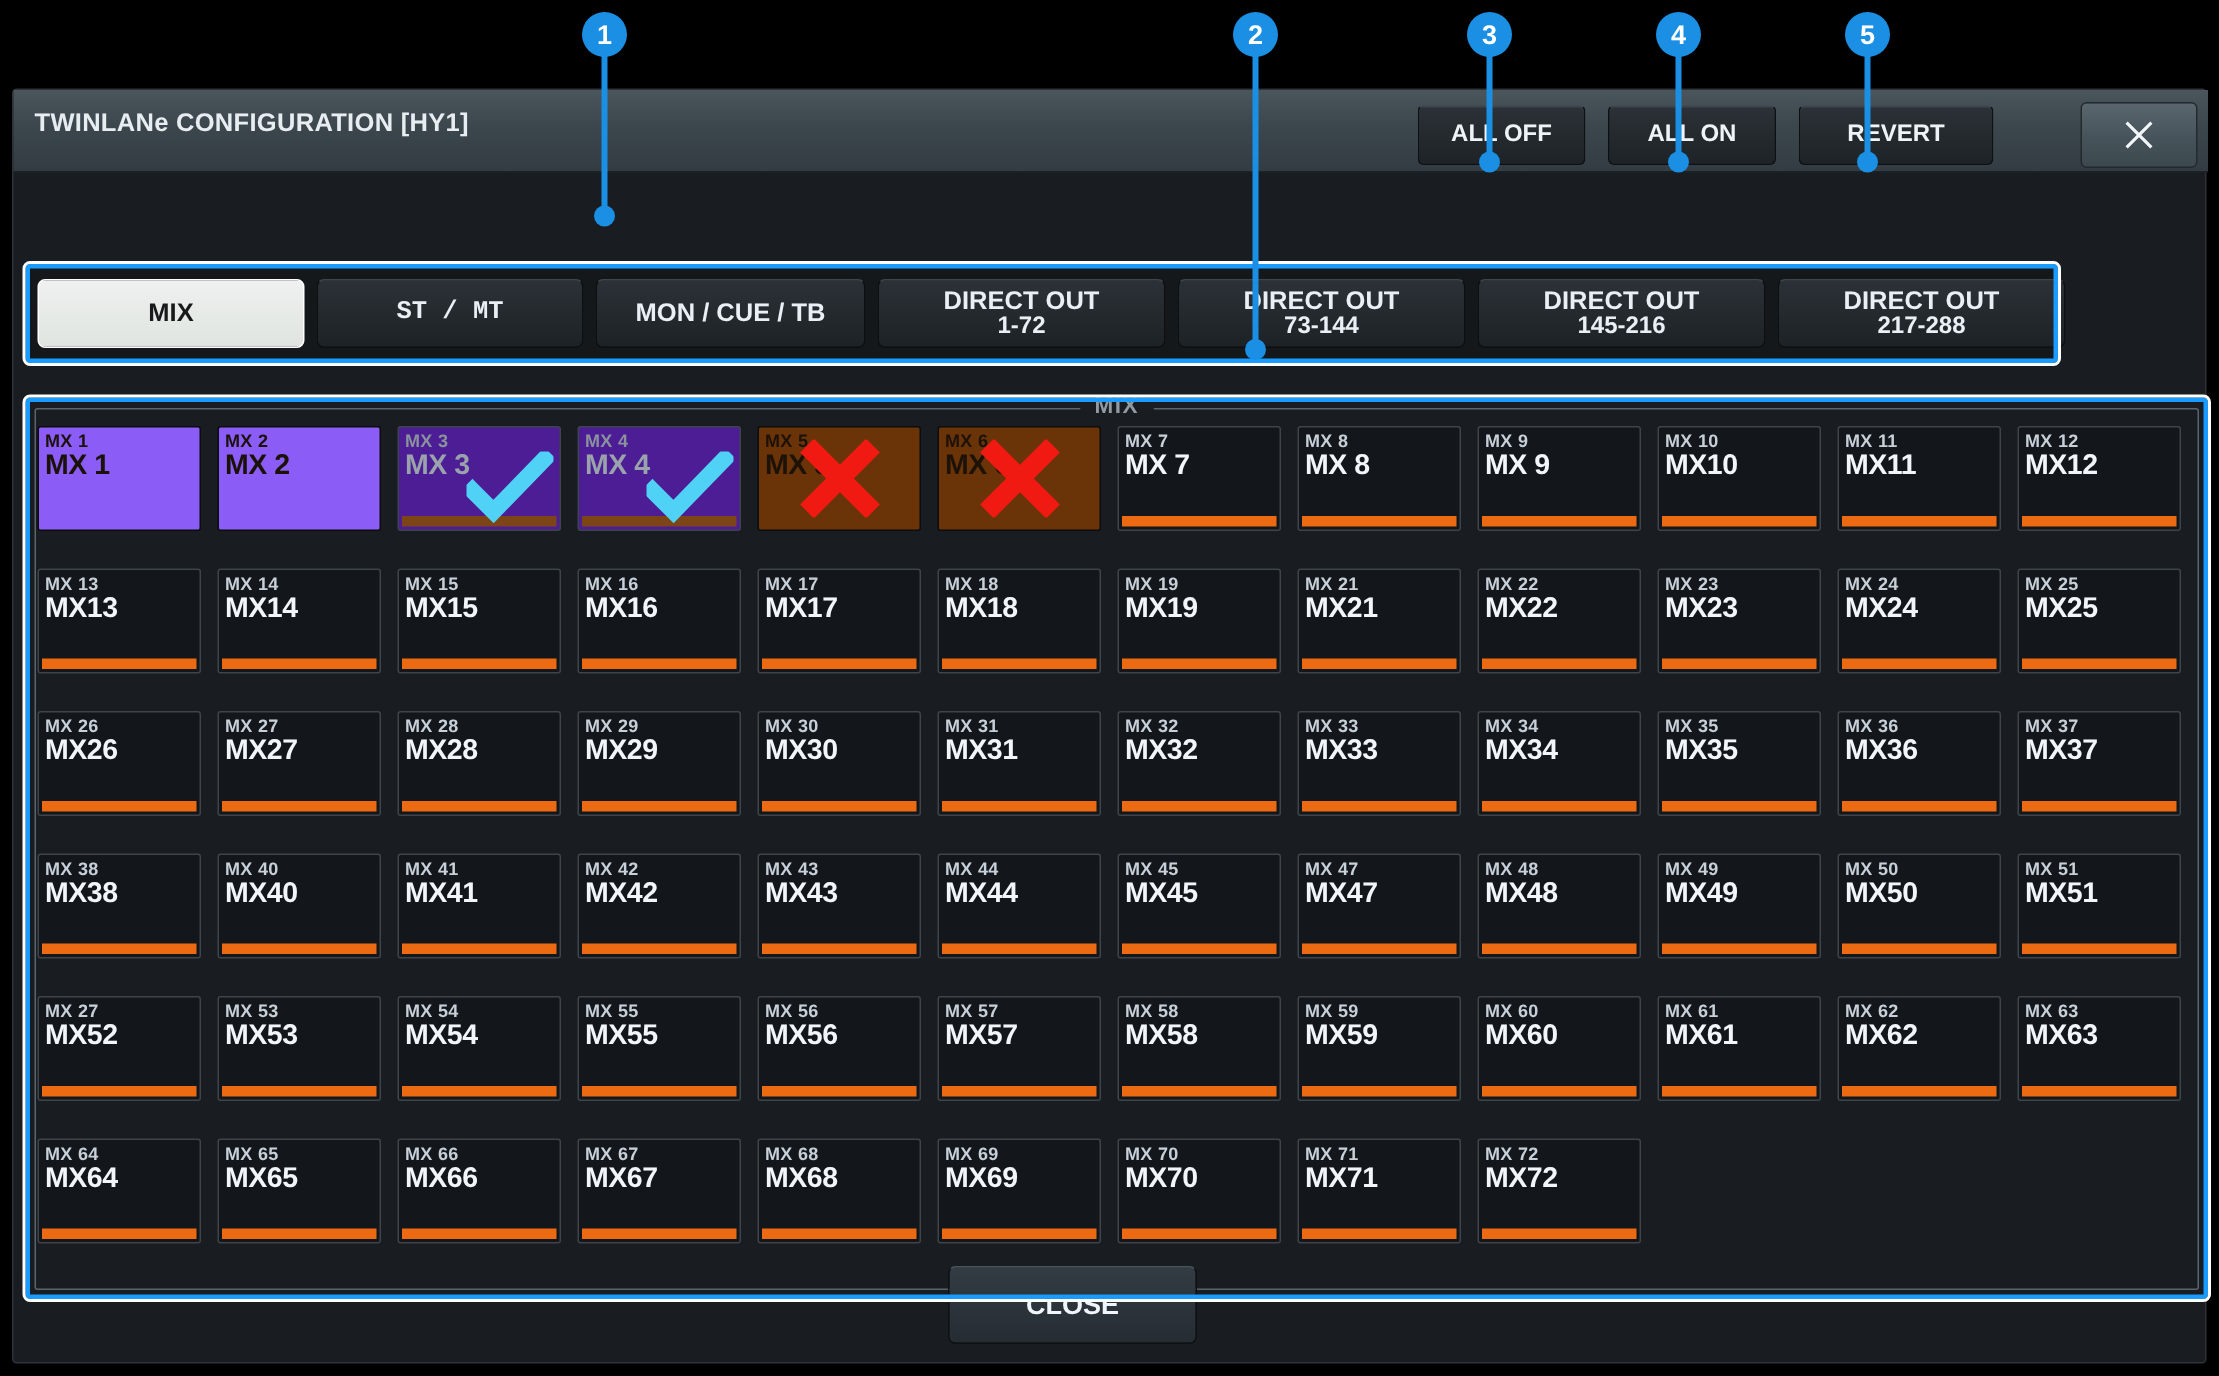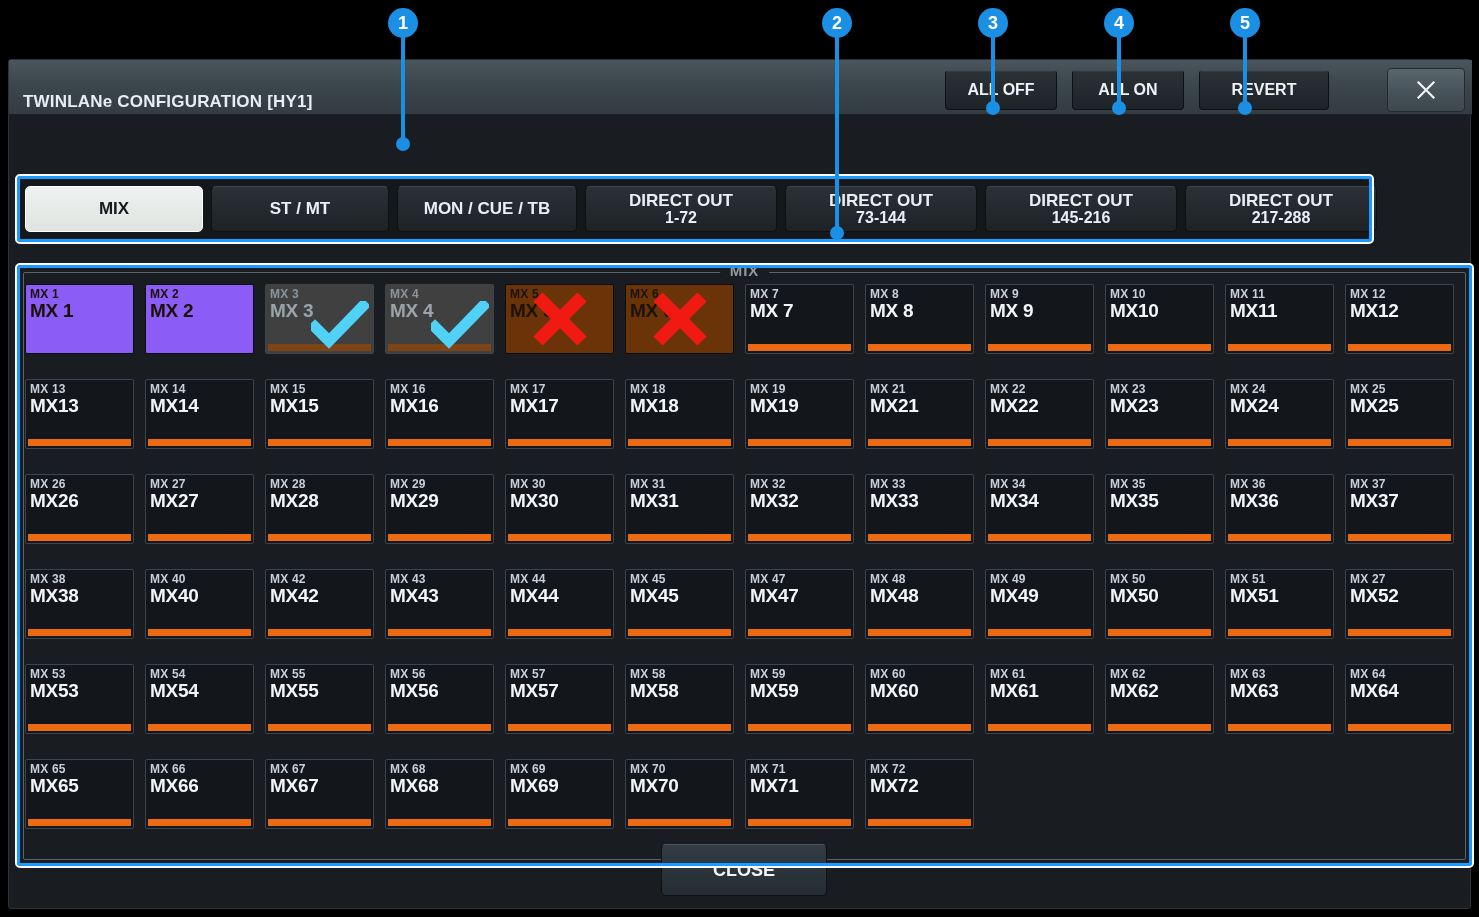--- a/index.html
+++ b/index.html
@@ -23,21 +23,21 @@
   }
 
   
   .titlebar {
     position: absolute; left: 0; top: 0;
     width: 1463px; height: 55px;
     background: linear-gradient(180deg,#4a565c 0%,#3c474d 45%,#323c42 100%);
     border-bottom: 1px solid #1d2226;
   }
   .title-text {
-    position: absolute; left: 14px; top: 32px;
+    position: absolute; left: 14px; top: 12px;
     font-size: 17px; font-weight: bold; color: #e8edf2;
     letter-spacing: .2px; white-space: nowrap;
   }
 
   .topbtn {
     position: absolute; top: 10px; height: 40px;
     background: linear-gradient(180deg,#2b3136 0%,#1e2327 100%);
     border: 1px solid #0d1114;
     border-top-color: #414a51;
     border-radius: 4px;
@@ -92,21 +92,21 @@
     line-height: 1.05;
     text-align: center;
   }
   .tab .sub { font-size: 16px; font-weight: bold; }
   .tab.active {
     background: linear-gradient(180deg,#eef1ef 0%,#dfe4e1 100%);
     color: #17191b;
     border-color: #ffffff;
   }
   #tab-0 { width: 178px; }
-  #tab-1 { width: 178px; }
+  #tab-1 { width: 178px; font-family: Liberation Mono, monospace; }
   #tab-2 { width: 180px; }
   #tab-3, #tab-4, #tab-5, #tab-6 { width: 192px; }
 
   
   .groupbox {
     position: absolute; left: 14px; top: 212px;
     width: 1443px; height: 588px;
     border: 1px solid #5a646c;
     border-radius: 2px;
   }
@@ -150,35 +150,35 @@
   .cell .bar {
     position: absolute; left: 2px; right: 2px; bottom: 2px;
     height: 7px; background: #ec6a12;
   }
 
   
   .cell.on { background: #8b5cf6; border-color: #0b0d0f; }
   .cell.on .lbl-sm, .cell.on .lbl-lg { color: #1a1207; }
 
   
-  .cell.check { background: #404040; border-color: #3d454b; }
+  .cell.check { background: #4c1d95; border-color: #3d454b; }
   .cell.check .lbl-sm { color: #8a939c; }
   .cell.check .lbl-lg { color: #9aa3ac; }
   .cell.check .bar { background: #7d4418; }
 
   
   .cell.cross { background: #6b3408; border-color: #0b0d0f; }
   .cell.cross .lbl-sm, .cell.cross .lbl-lg { color: #1c1208; }
 
   .mark { position: absolute; right: 4px; bottom: 4px; width: 58px; height: 48px; }
   .mark.center { left: 26px; right: auto; top: 8px; bottom: auto; width: 56px; height: 52px; }
 
   
   .close-main {
-    position: absolute; left: 652px; top: 784px;
+    position: absolute; left: 623px; top: 784px;
     width: 166px; height: 52px;
     background: linear-gradient(180deg,#333c43 0%,#252d33 100%);
     border: 1px solid #0d1114;
     border-top-color: #4a545b;
     border-radius: 5px;
     color: #f0f5fa; font-size: 18px; font-weight: bold;
     display: flex; align-items: center; justify-content: center; text-align: center;
   }
 
   
@@ -518,20 +518,27 @@
           <div class="cell off">
             <div class="lbl-sm">MX 38</div>
             <div class="lbl-lg">MX38</div>
             <div class="bar"></div>
           </div>
         </div>
         <div class="cellwrap">
           <div class="cell off">
             <div class="lbl-sm">MX 40</div>
             <div class="lbl-lg">MX40</div>
+            <div class="bar"></div>
+          </div>
+        </div>
+        <div class="cellwrap">
+          <div class="cell off">
+            <div class="lbl-sm">MX 41</div>
+            <div class="lbl-lg">MX41</div>
             <div class="bar"></div>
           </div>
         </div>
         <div class="cellwrap">
           <div class="cell off">
             <div class="lbl-sm">MX 42</div>
             <div class="lbl-lg">MX42</div>
             <div class="bar"></div>
           </div>
         </div>

